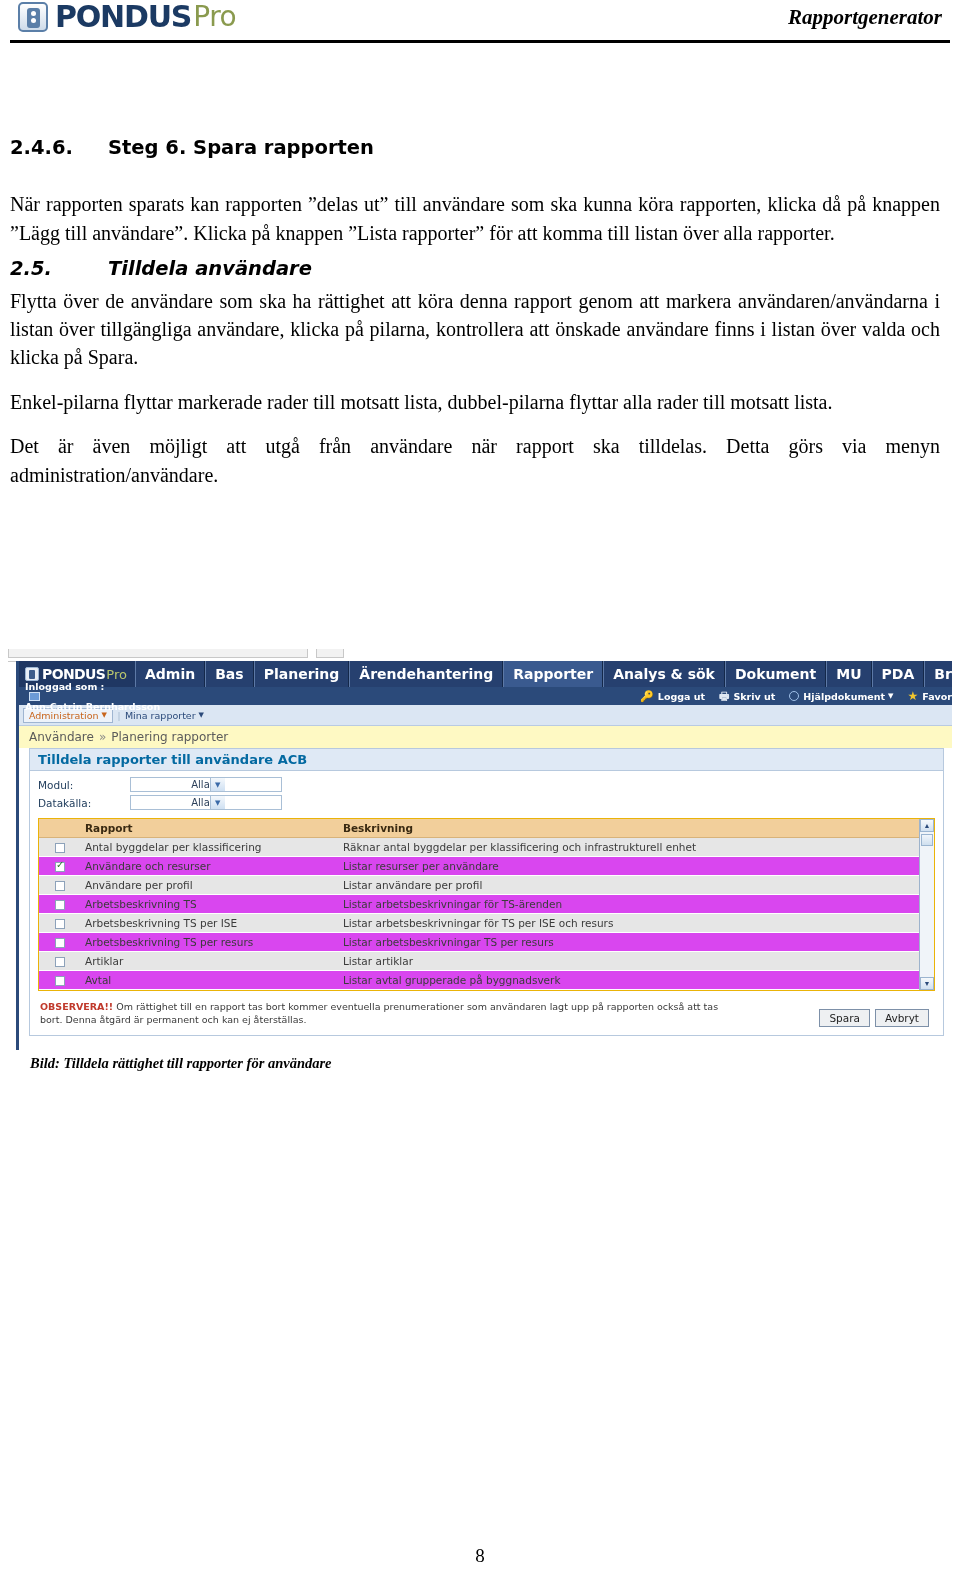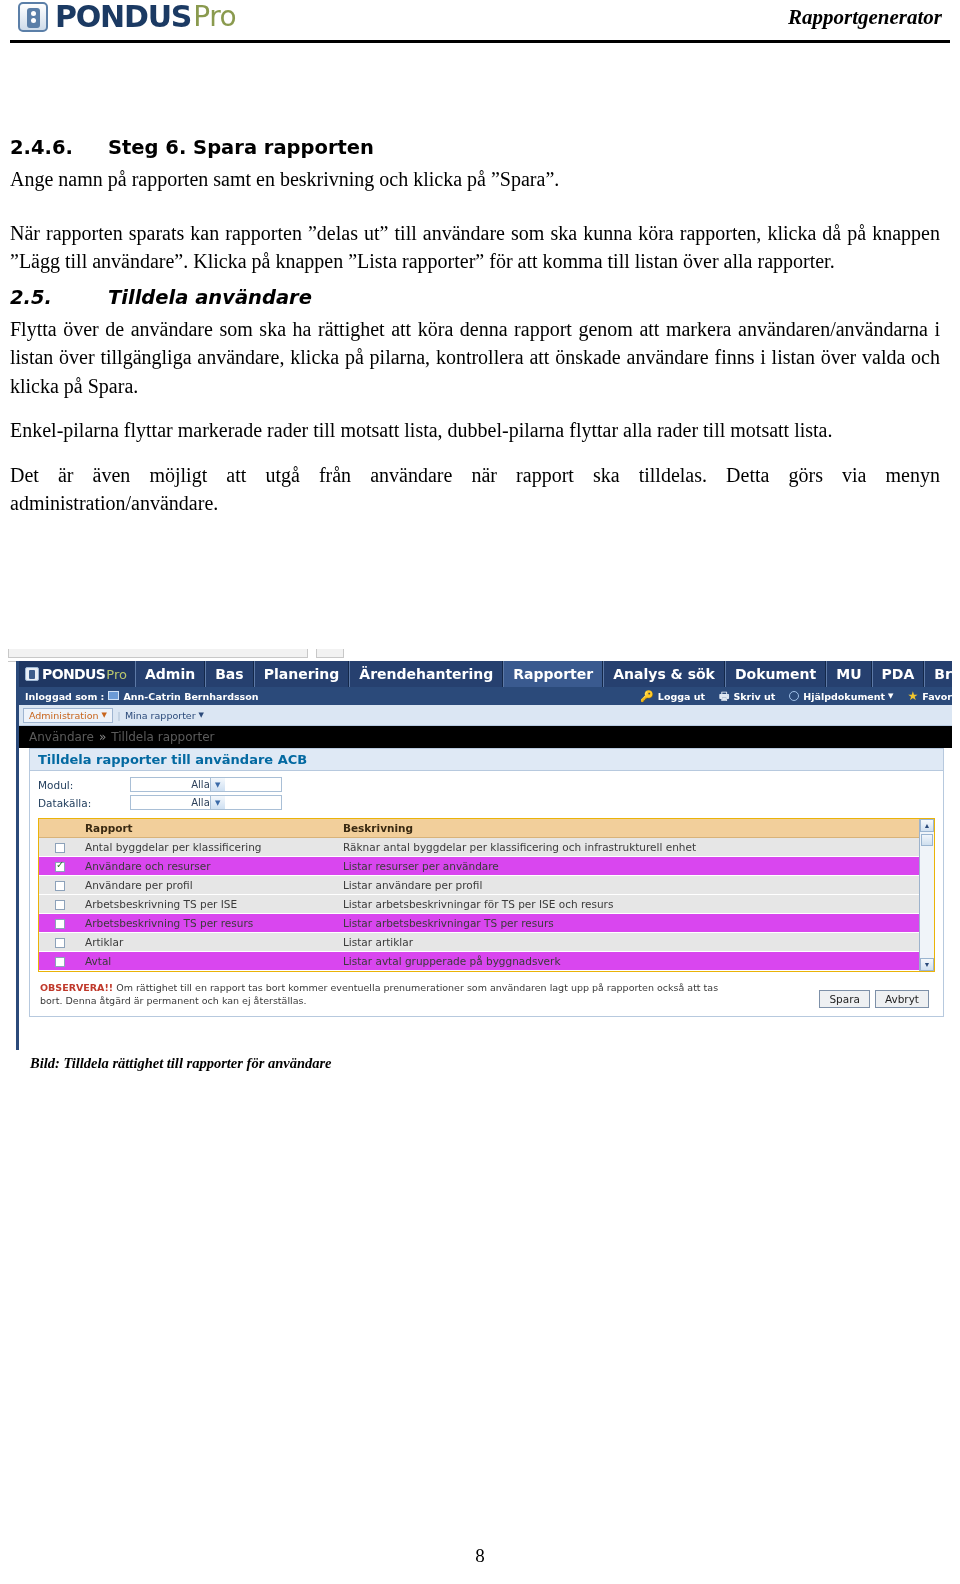--- a/index.html
+++ b/index.html
@@ -249,20 +249,21 @@
     align-items: center;
     padding-left: 6px;
   }
   .user-bar-left {
     display: flex;
     align-items: flex-start;
     font-family: "DejaVu Sans", sans-serif;
     font-size: 9.5px;
     font-weight: bold;
     color: #ffffff;
+    flex-direction: column;
   }
   .user-icon {
     display: inline-block;
     width: 11px; height: 9px;
     background: #6b9ad6;
     border: 1px solid #cfe0f5;
     box-sizing: border-box;
     margin: 0 4px;
   }
   .user-bar-right {
@@ -330,21 +331,21 @@
     display: flex;
     align-items: center;
   }
 
   
   .crumb {
     height: 22px;
     display: flex;
     align-items: center;
     padding-left: 10px;
-    background: #000000;
+    background: #fef9c3;
     font-family: "DejaVu Sans", sans-serif;
     font-size: 12px;
     color: #5b5b5b;
   }
   .crumb .sep { margin: 0 5px; color: #8a8a8a; }
 
   
   .panel {
     margin: 0 8px 0 10px;
     border: 1px solid #b7c9de;
@@ -540,21 +541,20 @@
   <div class="header-title">Rapportgenerator</div>
   <div class="header-rule"></div>
 </div>
 
 <div class="doc">
 
   <h2 class="sec-head">
     <span class="num">2.4.6.</span><span>Steg 6. Spara rapporten</span>
   </h2>
 
-  <p class="body-text nojust">Ange namn på rapporten samt en beskrivning och klicka på ”Spara”.</p>
 
   <div class="gap-lg"></div>
 
   <p class="body-text">När rapporten sparats kan rapporten ”delas ut” till användare som ska kunna köra rapporten, klicka då på knappen ”Lägg till användare”. Klicka på knappen ”Lista rapporter” för att komma till listan över alla rapporter.</p>
 
   <div class="gap-sm"></div>
 
   <h2 class="sec-head italic">
     <span class="num">2.5.</span><span>Tilldela användare</span>
   </h2>
@@ -630,21 +630,21 @@
       <span class="menu-sep">|</span>
       <span class="menu-link">
         <span>Mina rapporter</span>
         <span class="caret">▼</span>
       </span>
     </div>
 
     <div class="crumb">
       <span>Användare</span>
       <span class="sep">»</span>
-      <span>Tilldela rapporter</span>
+      <span>Planering rapporter</span>
     </div>
 
     <div class="panel">
       <div class="panel-title">Tilldela rapporter till användare ACB</div>
       <div class="panel-body">
 
         <div class="field-row">
           <span class="field-label">Modul:</span>
           <span class="select-box">
             <span>Alla</span>
@@ -677,20 +677,25 @@
               </tr>
               <tr class="even">
                 <td class="col-chk"><span class="chk checked"></span></td>
                 <td class="col-rap">Användare och resurser</td>
                 <td>Listar resurser per användare</td>
               </tr>
               <tr class="odd">
                 <td class="col-chk"><span class="chk"></span></td>
                 <td class="col-rap">Användare per profil</td>
                 <td>Listar användare per profil</td>
+              </tr>
+              <tr class="even">
+                <td class="col-chk"><span class="chk"></span></td>
+                <td class="col-rap">Arbetsbeskrivning TS</td>
+                <td>Listar arbetsbeskrivningar för TS-ärenden</td>
               </tr>
               <tr class="odd">
                 <td class="col-chk"><span class="chk"></span></td>
                 <td class="col-rap">Arbetsbeskrivning TS per ISE</td>
                 <td>Listar arbetsbeskrivningar för TS per ISE och resurs</td>
               </tr>
               <tr class="even">
                 <td class="col-chk"><span class="chk"></span></td>
                 <td class="col-rap">Arbetsbeskrivning TS per resurs</td>
                 <td>Listar arbetsbeskrivningar TS per resurs</td>

